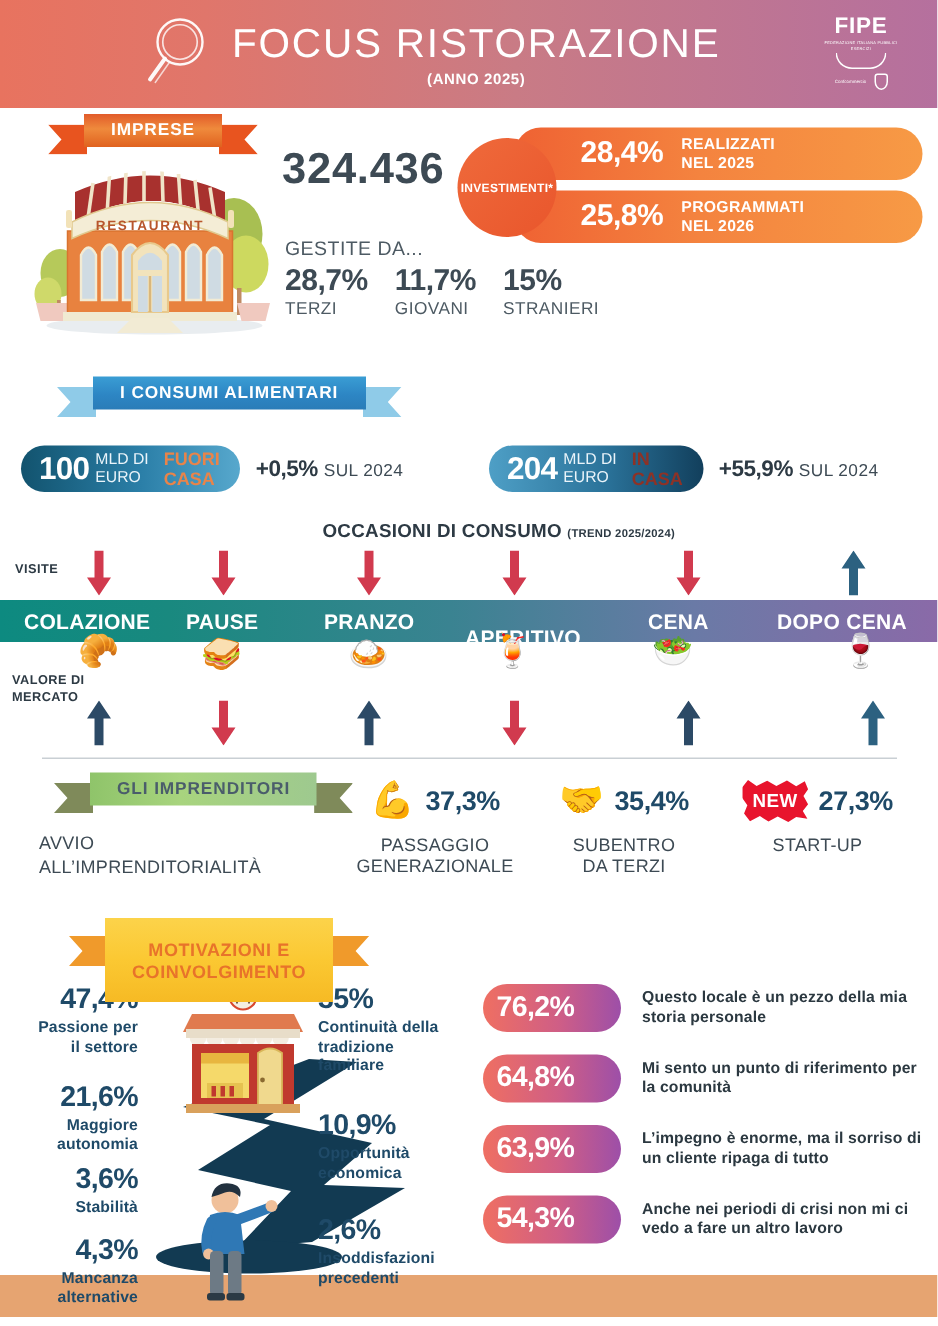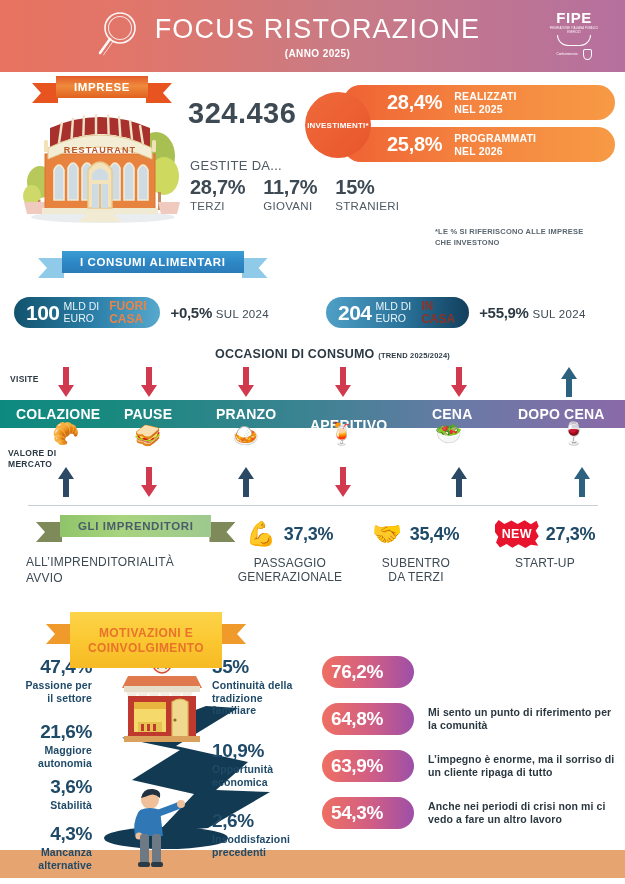--- a/index.html
+++ b/index.html
@@ -349,24 +349,20 @@
       <div class="invest-txt">
         <div>PROGRAMMATI</div>
         <div>NEL 2026</div>
       </div>
     </div>
     <div class="invest-circle">
       <span>INVESTIMENTI*</span>
     </div>
   </div>
 
-  <div class="invest-note">
-    <div>*LE % SI RIFERISCONO ALLE IMPRESE</div>
-    <div>CHE INVESTONO</div>
-  </div>
 </div>
 
 <div class="sec-consumi">
   <div class="consumi-ribbon-pos">
     <div class="ribbon rib-consumi">
       <div class="ribbon-tail left"></div>
       <div class="ribbon-tail right"></div>
       <div class="ribbon-body">I CONSUMI ALIMENTARI</div>
     </div>
   </div>
@@ -504,22 +500,22 @@
 <div class="sec-impr">
   <div class="impr-ribbon-pos">
     <div class="ribbon rib-imprend">
       <div class="ribbon-tail left"></div>
       <div class="ribbon-tail right"></div>
       <div class="ribbon-body">GLI IMPRENDITORI</div>
     </div>
   </div>
 
   <div class="impr-avvio">
+    <div>AVVIO</div>
     <div>ALL’IMPRENDITORIALITÀ</div>
-    <div>AVVIO</div>
   </div>
 
   <div class="impr-item" style="left:215px; top:2px; width:150px;">
     <div class="impr-top">
       <span class="impr-icon">💪</span>
       <span class="impr-pct">37,3%</span>
     </div>
     <div class="impr-lbl">
       <div>PASSAGGIO</div>
       <div>GENERAZIONALE</div>
@@ -682,20 +678,21 @@
       <div>Insoddisfazioni</div>
       <div>precedenti</div>
     </div>
   </div>
 
   <div class="stmt-list">
     <div class="stmt-row">
       <div class="stmt-pill">
         <span class="stmt-pct">76,2%</span>
       </div>
+      <div class="stmt-txt">Questo locale è un pezzo della mia storia personale</div>
     </div>
     <div class="stmt-row">
       <div class="stmt-pill">
         <span class="stmt-pct">64,8%</span>
       </div>
       <div class="stmt-txt">Mi sento un punto di riferimento per la comunità</div>
     </div>
     <div class="stmt-row">
       <div class="stmt-pill">
         <span class="stmt-pct">63,9%</span>

